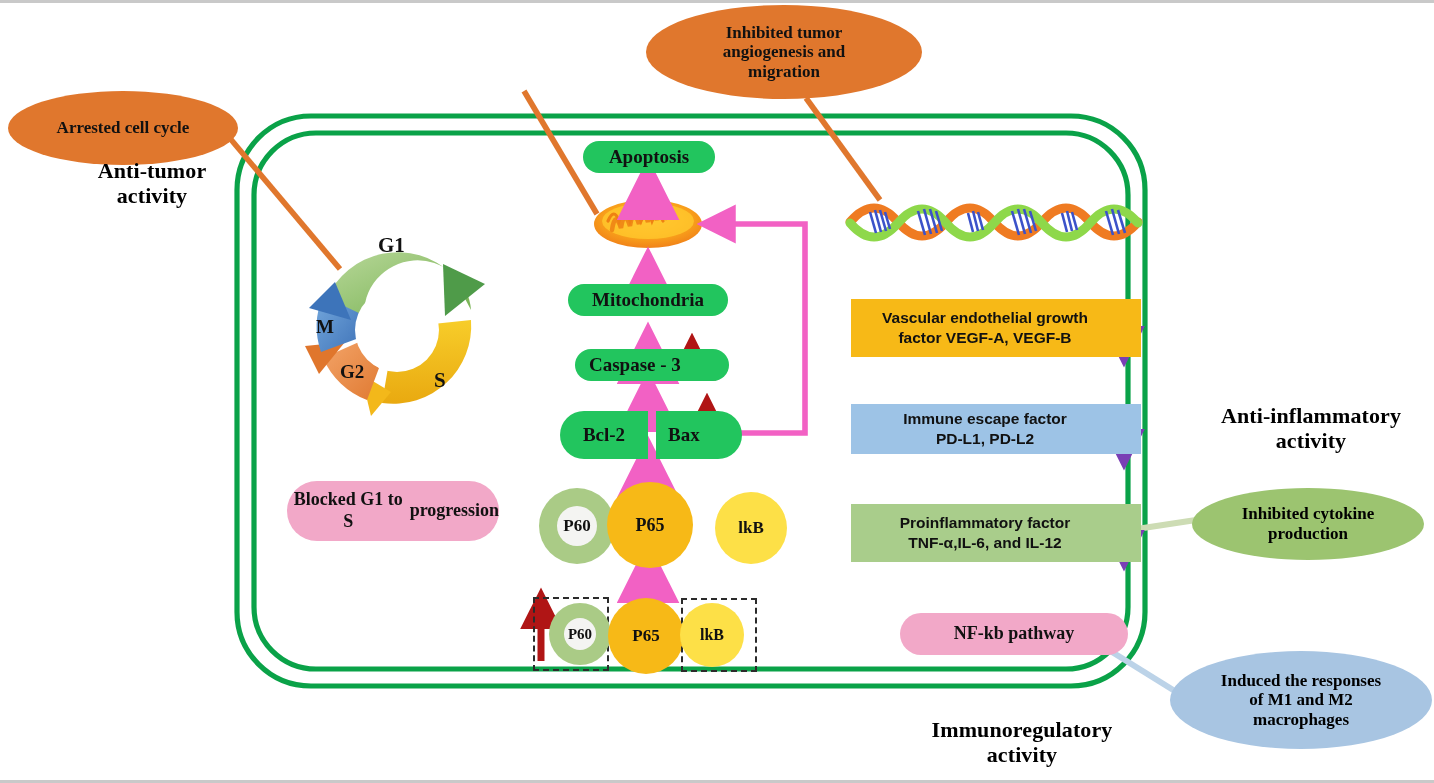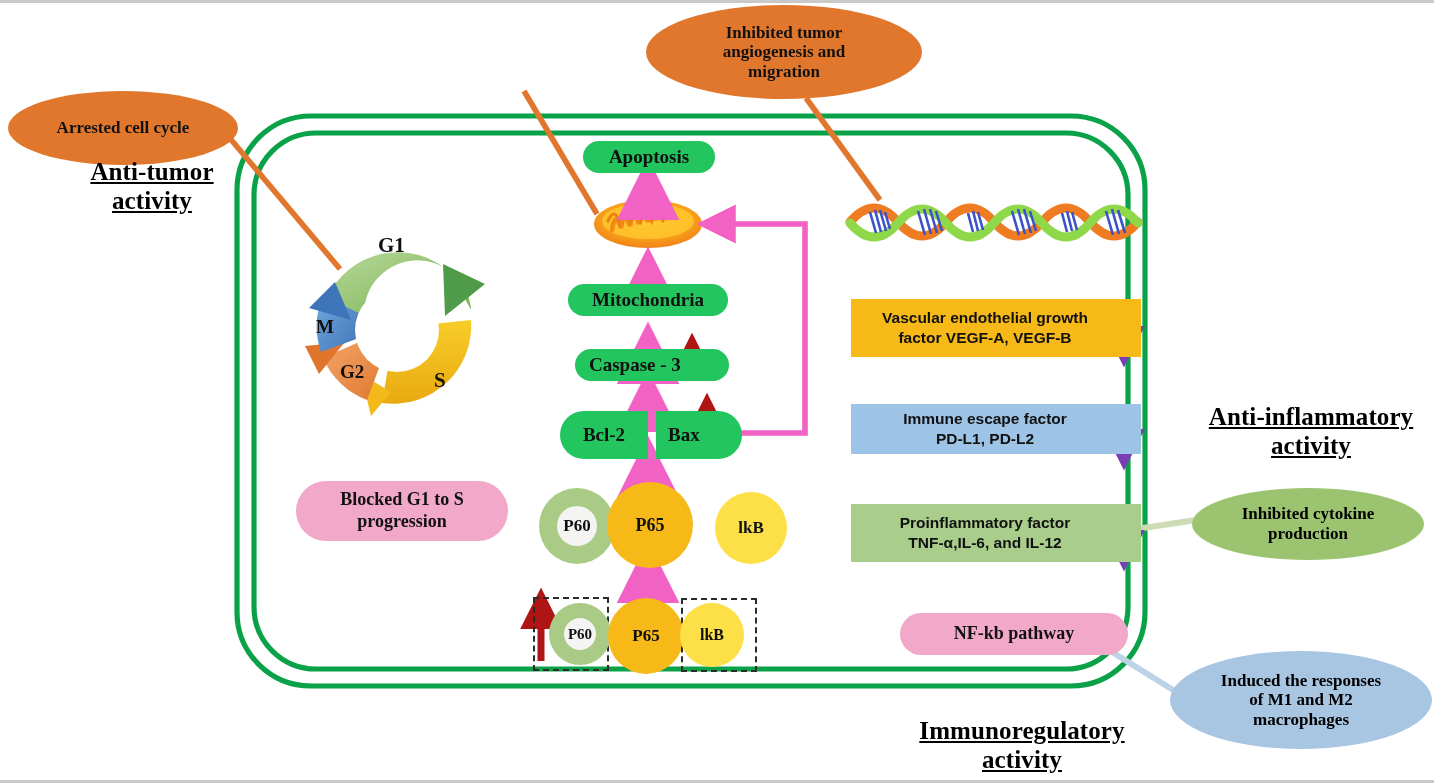--- a/index.html
+++ b/index.html
@@ -14,21 +14,21 @@
   
   .ellipse-orange{background:#e0772d;border-radius:50%;color:#111;font-weight:bold;
       font-family:"Liberation Serif",serif;line-height:1.12;}
   .ellipse-green{background:#9cc470;border-radius:50%;color:#000000;font-weight:bold;
       font-family:"Liberation Serif",serif;line-height:1.15;}
   .ellipse-blue{background:#a8c5e2;border-radius:50%;color:#000000;font-weight:bold;
       font-family:"Liberation Serif",serif;line-height:1.15;}
 
   
   .heading{color:#000;font-weight:bold;font-family:"Liberation Serif",serif;
-      font-size:25px;line-height:1.14;letter-spacing:.1px;text-decoration:underline;}
+      font-size:22px;line-height:1.14;letter-spacing:.1px;}
 
   
   .pill-green{background:#22c55e;color:#111;font-weight:bold;font-size:19px;
       font-family:"Liberation Serif",serif;border-radius:999px;}
   .pill-green.flat-right{border-radius:999px 10px 10px 999px;}
   .pill-green.flat-left{border-radius:10px 999px 999px 10px;}
 
   
   .pill-pink{background:#f2a8c8;color:#111;font-weight:bold;
       font-family:"Liberation Serif",serif;border-radius:999px;line-height:1.2;}
@@ -233,21 +233,21 @@
   <div class="cclabel" style="left:434px;top:365px;font-size:21px;">
     <span>S</span>
   </div>
   <div class="cclabel" style="left:340px;top:358px;font-size:19px;">
     <span>G2</span>
   </div>
   <div class="cclabel" style="left:316px;top:313px;font-size:19px;">
     <span>M</span>
   </div>
 
-  <div class="node pill-pink" style="left:296px;top:478px;width:212px;height:60px;font-size:18px;flex-direction:column;">
+  <div class="node pill-pink" style="left:287px;top:478px;width:212px;height:60px;font-size:18px;flex-direction:row;">
     <span>Blocked G1 to S</span>
     <span>progression</span>
   </div>
 
   <div class="node pill-pink" style="left:900px;top:610px;width:228px;height:42px;font-size:18px;">
     <span>NF-kb pathway</span>
   </div>
 
   <div class="node pill-green" style="left:583px;top:138px;width:132px;height:32px;">
     <span>Apoptosis</span>

